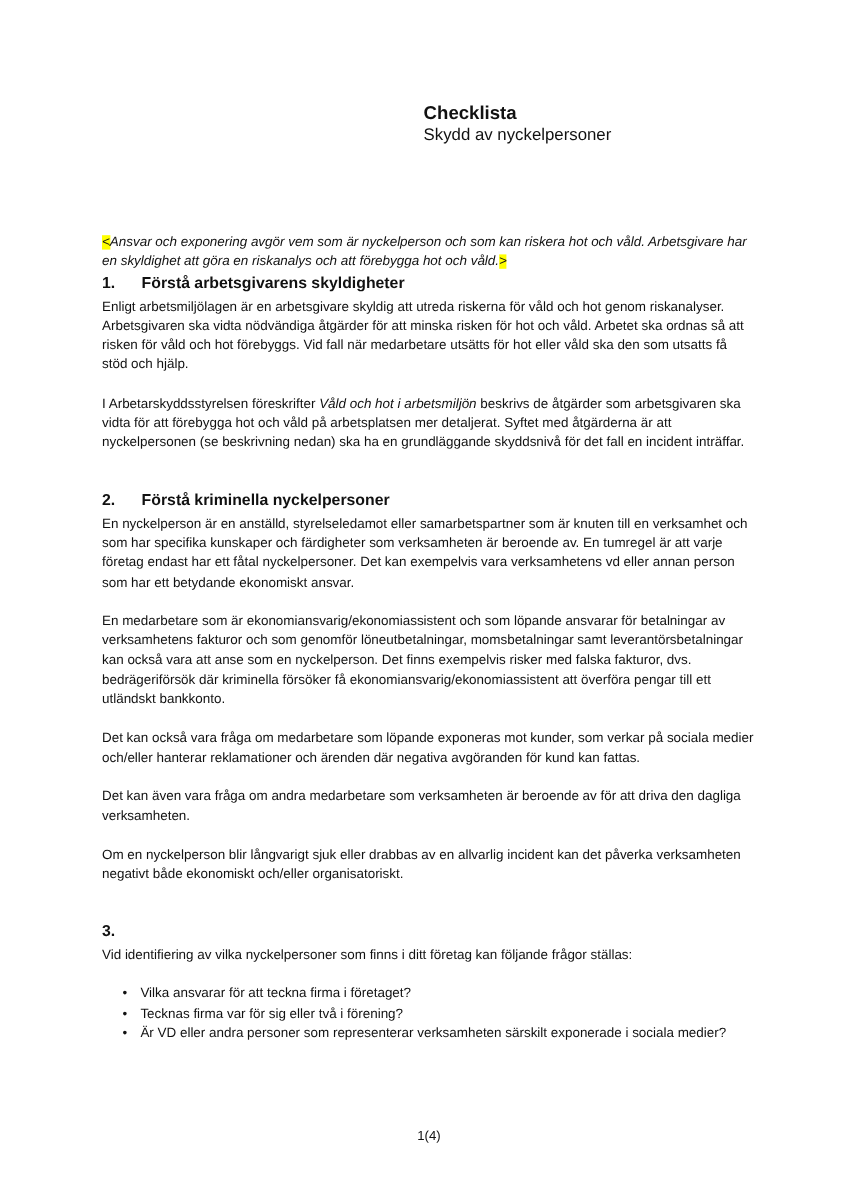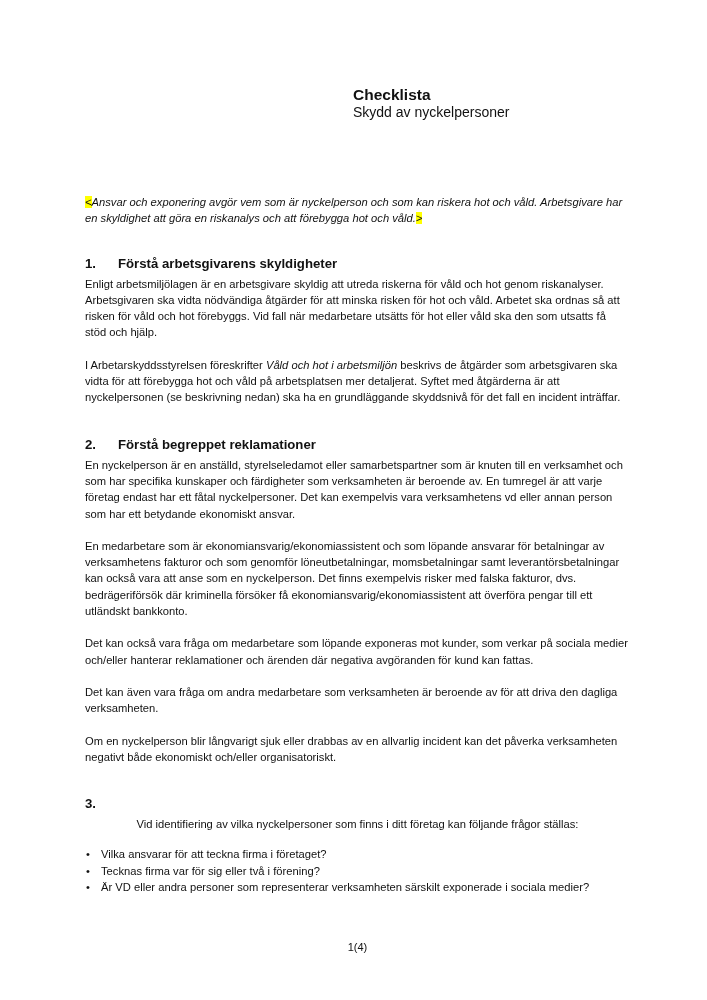--- a/index.html
+++ b/index.html
@@ -11,60 +11,60 @@
   .title-block { position: absolute; left: 353px; top: 86px; }
   .doc-title { font-size: 15.5px; font-weight: bold; line-height: 18px; margin: 0; }
   .doc-subtitle { font-size: 14px; line-height: 16px; margin: 0; }
   .content { position: absolute; left: 85px; top: 194px; width: 545px; font-size: 11.2px; line-height: 16.3px; }
   .intro { font-style: italic; margin: 0; }
   .hl { background: #ffff00; }
   .section-heading { font-size: 13.2px; font-weight: bold; margin: 0; line-height: 17px; display: flex; }
   .section-num { width: 33px; display: inline-block; }
   p { margin: 0; }
   .para { margin-bottom: 16px; }
-  ul.bullets { list-style: none; padding: 0; margin: 0; }
+  ul.bullets { list-style: none; padding: 0; margin: 16px; }
   ul.bullets li { position: relative; padding-left: 16px; line-height: 16.3px; }
   ul.bullets li::before { content: "•"; position: absolute; left: 1px; top: 0; }
   .page-number { position: absolute; left: 4px; width: 707px; top: 941px; text-align: center; font-size: 11px; }
 </style>
 </head>
 <body>
 
 <div class="page">
 
   <div class="title-block">
     <p class="doc-title">Checklista</p>
     <p class="doc-subtitle">Skydd av nyckelpersoner</p>
   </div>
 
   <div class="content">
 
-    <p class="intro" style="margin-bottom:28px;"><span class="hl">&lt;</span><span>Ansvar och exponering avgör vem som är nyckelperson och som kan riskera hot och våld. Arbetsgivare har en skyldighet att göra en riskanalys och att förebygga hot och våld.</span><span class="hl">&gt;</span></p>
+    <p class="intro" style=""><span class="hl">&lt;</span><span>Ansvar och exponering avgör vem som är nyckelperson och som kan riskera hot och våld. Arbetsgivare har en skyldighet att göra en riskanalys och att förebygga hot och våld.</span><span class="hl">&gt;</span></p>
 
     <h2 class="section-heading" style="margin-bottom:4px;">
       <span class="section-num">1.</span>
       <span>Förstå arbetsgivarens skyldigheter</span>
     </h2>
     <p class="para">Enligt arbetsmiljölagen är en arbetsgivare skyldig att utreda riskerna för våld och hot genom riskanalyser. Arbetsgivaren ska vidta nödvändiga åtgärder för att minska risken för hot och våld. Arbetet ska ordnas så att risken för våld och hot förebyggs. Vid fall när medarbetare utsätts för hot eller våld ska den som utsatts få stöd och hjälp.</p>
     <p class="para" style="margin-bottom:30px;"><span>I Arbetarskyddsstyrelsen föreskrifter </span><em>Våld och hot i arbetsmiljön</em><span> beskrivs de åtgärder som arbetsgivaren ska vidta för att förebygga hot och våld på arbetsplatsen mer detaljerat. Syftet med åtgärderna är att nyckelpersonen (se beskrivning nedan) ska ha en grundläggande skyddsnivå för det fall en incident inträffar.</span></p>
 
     <h2 class="section-heading" style="margin-bottom:4px;">
       <span class="section-num">2.</span>
-      <span>Förstå begreppet reklamationer</span>
+      <span>Förstå kriminella nyckelpersoner</span>
     </h2>
     <p class="para">En nyckelperson är en anställd, styrelseledamot eller samarbetspartner som är knuten till en verksamhet och som har specifika kunskaper och färdigheter som verksamheten är beroende av. En tumregel är att varje företag endast har ett fåtal nyckelpersoner. Det kan exempelvis vara verksamhetens vd eller annan person som har ett betydande ekonomiskt ansvar.</p>
     <p class="para">En medarbetare som är ekonomiansvarig/ekonomiassistent och som löpande ansvarar för betalningar av verksamhetens fakturor och som genomför löneutbetalningar, momsbetalningar samt leverantörsbetalningar kan också vara att anse som en nyckelperson. Det finns exempelvis risker med falska fakturor, dvs. bedrägeriförsök där kriminella försöker få ekonomiansvarig/ekonomiassistent att överföra pengar till ett utländskt bankkonto.</p>
     <p class="para">Det kan också vara fråga om medarbetare som löpande exponeras mot kunder, som verkar på sociala medier och/eller hanterar reklamationer och ärenden där negativa avgöranden för kund kan fattas.</p>
     <p class="para">Det kan även vara fråga om andra medarbetare som verksamheten är beroende av för att driva den dagliga verksamheten.</p>
     <p class="para" style="margin-bottom:30px;">Om en nyckelperson blir långvarigt sjuk eller drabbas av en allvarlig incident kan det påverka verksamheten negativt både ekonomiskt och/eller organisatoriskt.</p>
 
     <h2 class="section-heading" style="margin-bottom:4px;">
       <span class="section-num">3.</span>
     </h2>
-    <p class="para" style="margin-bottom:14px;text-align:center;">Vid identifiering av vilka nyckelpersoner som finns i ditt företag kan följande frågor ställas:</p>
+    <p class="para" style="margin-bottom:14px;">Vid identifiering av vilka nyckelpersoner som finns i ditt företag kan följande frågor ställas:</p>
     <ul class="bullets">
       <li>Vilka ansvarar för att teckna firma i företaget?</li>
       <li>Tecknas firma var för sig eller två i förening?</li>
       <li>Är VD eller andra personer som representerar verksamheten särskilt exponerade i sociala medier?</li>
     </ul>
   </div>
 
   <div class="page-number">1(4)</div>
 </div>
 

